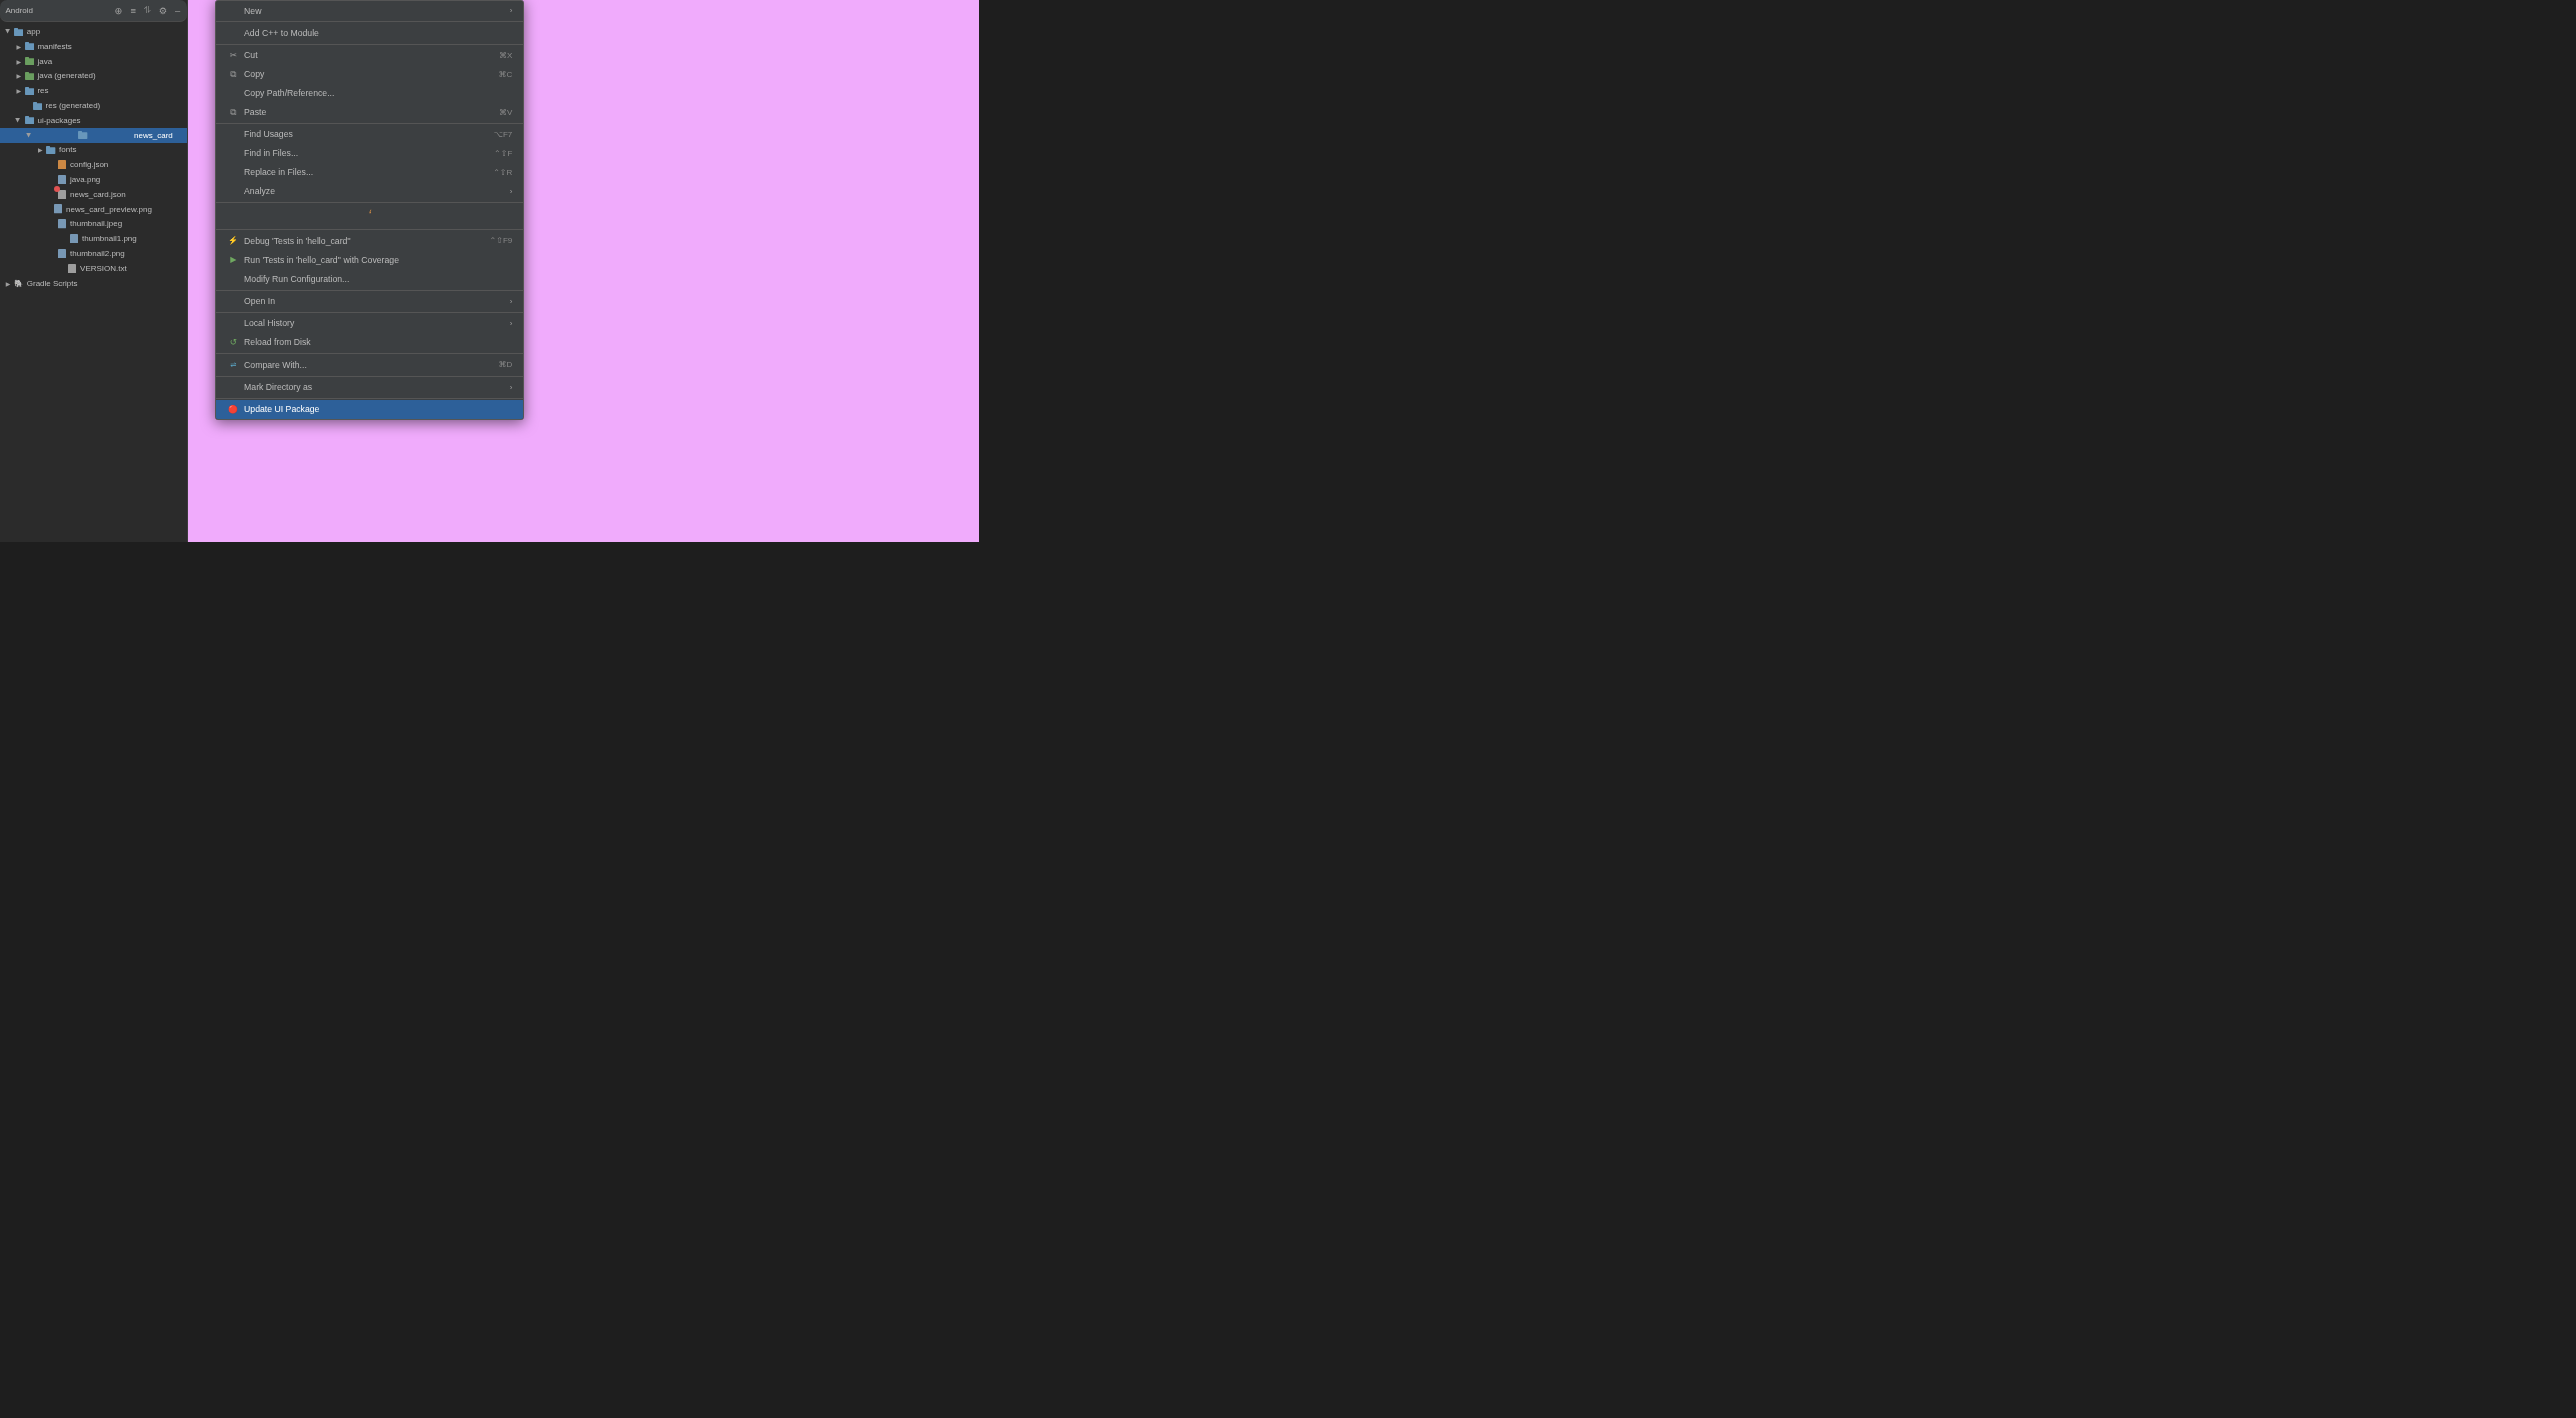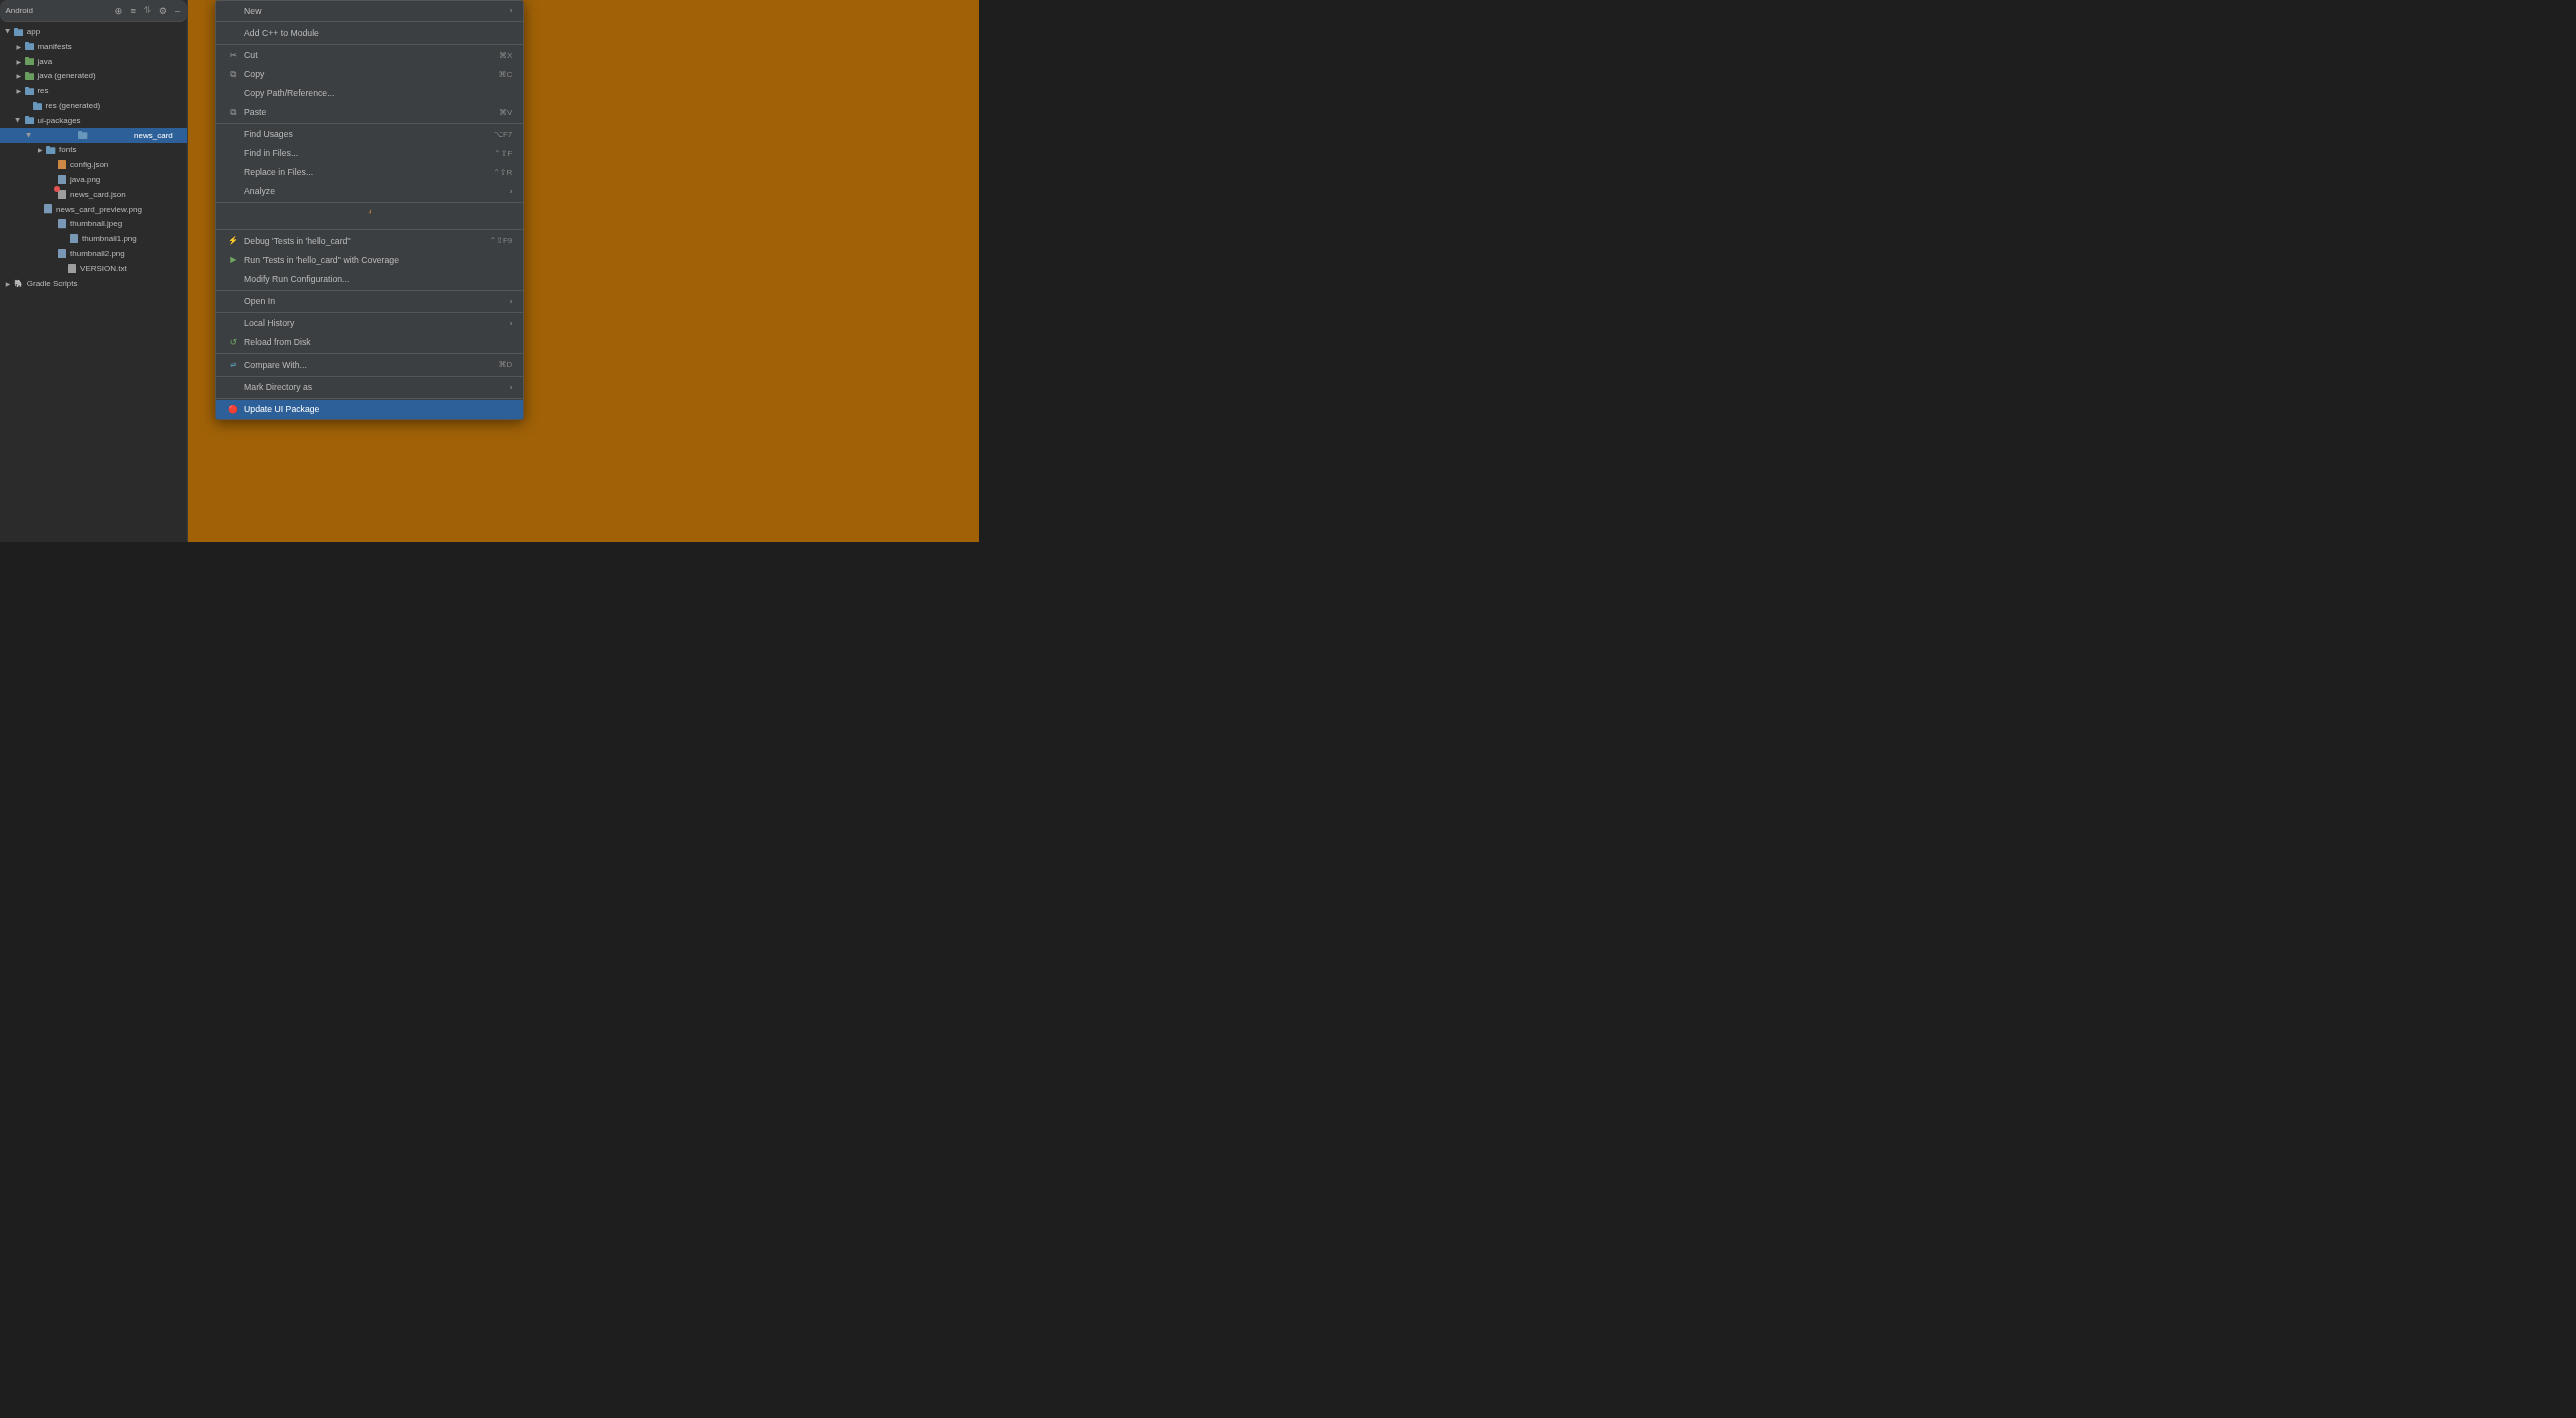--- a/index.html
+++ b/index.html
@@ -110,21 +110,21 @@
     }
 
     .item-label {
       color: #bbbbbb;
       font-size: 8px;
     }
 
     
     .context-menu-panel {
       flex: 1;
-      background: #a16207;
+      background: #f0abfc;
       display: flex;
       align-items: flex-start;
       padding: 0;
       padding-left: 27px;
     }
 
     .context-menu {
       background: #3c3f41;
       border: 0.7px solid #555555;
       border-radius: 2.7px;
@@ -338,21 +338,21 @@
       <span class="chevron spacer">▶</span>
       <span class="item-icon" style="position:relative;">
         <svg width="8" height="9.4" viewBox="0 0 12 14">
             <rect width="12" height="14" rx="1" fill="#9e9e9e"></rect>
           </svg>
         <span style="position:absolute;top:-2.7px;left:-2.7px;width:6px;height:6px;background:#e05252;border-radius:50%;display:block;"></span>
       </span>
       <span class="item-label">news_card.json</span>
     </div>
 
-    <div class="tree-item" style="padding-left:32px">
+    <div class="tree-item" style="padding-left:42px">
       <span class="chevron spacer">▶</span>
       <span class="item-icon">
         <svg width="8" height="9.4" viewBox="0 0 12 14">
             <rect width="12" height="14" rx="1" fill="#7898b5"></rect>
           </svg>
       </span>
       <span class="item-label">news_card_preview.png</span>
     </div>
 
     <div class="tree-item" style="padding-left:46px">

